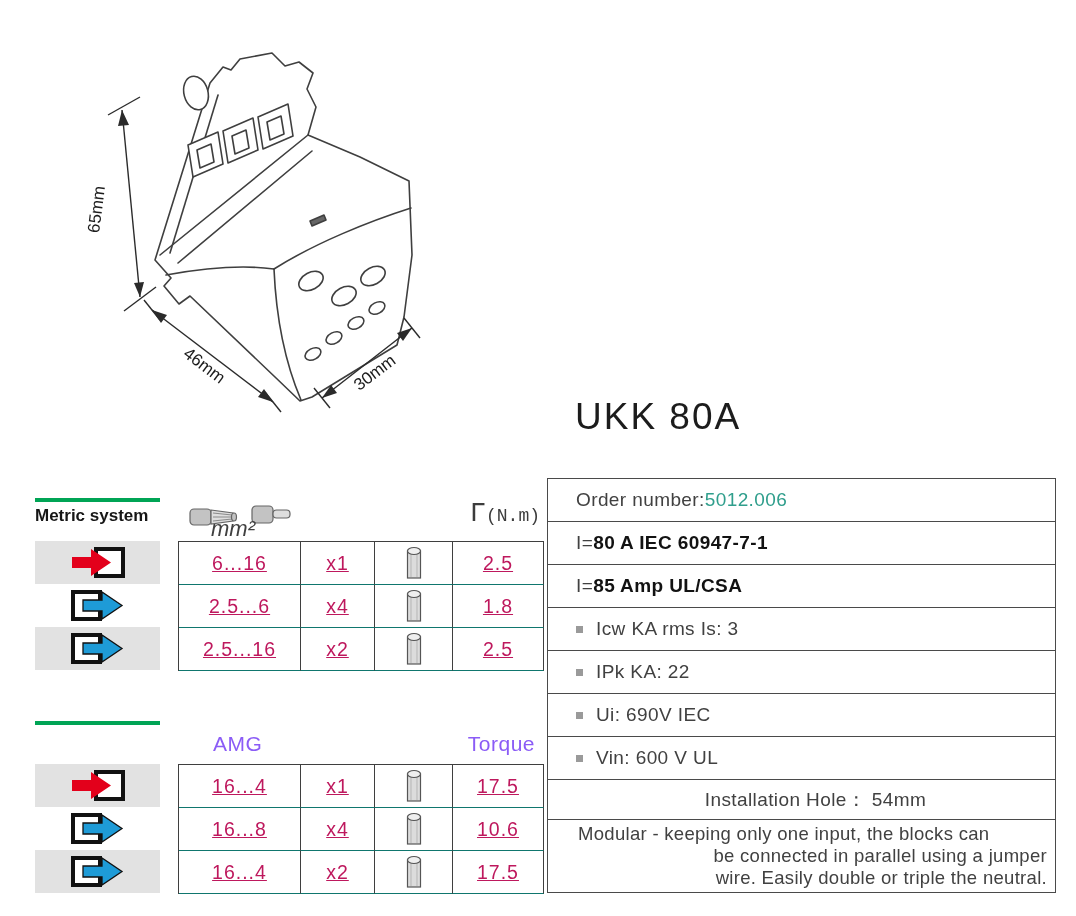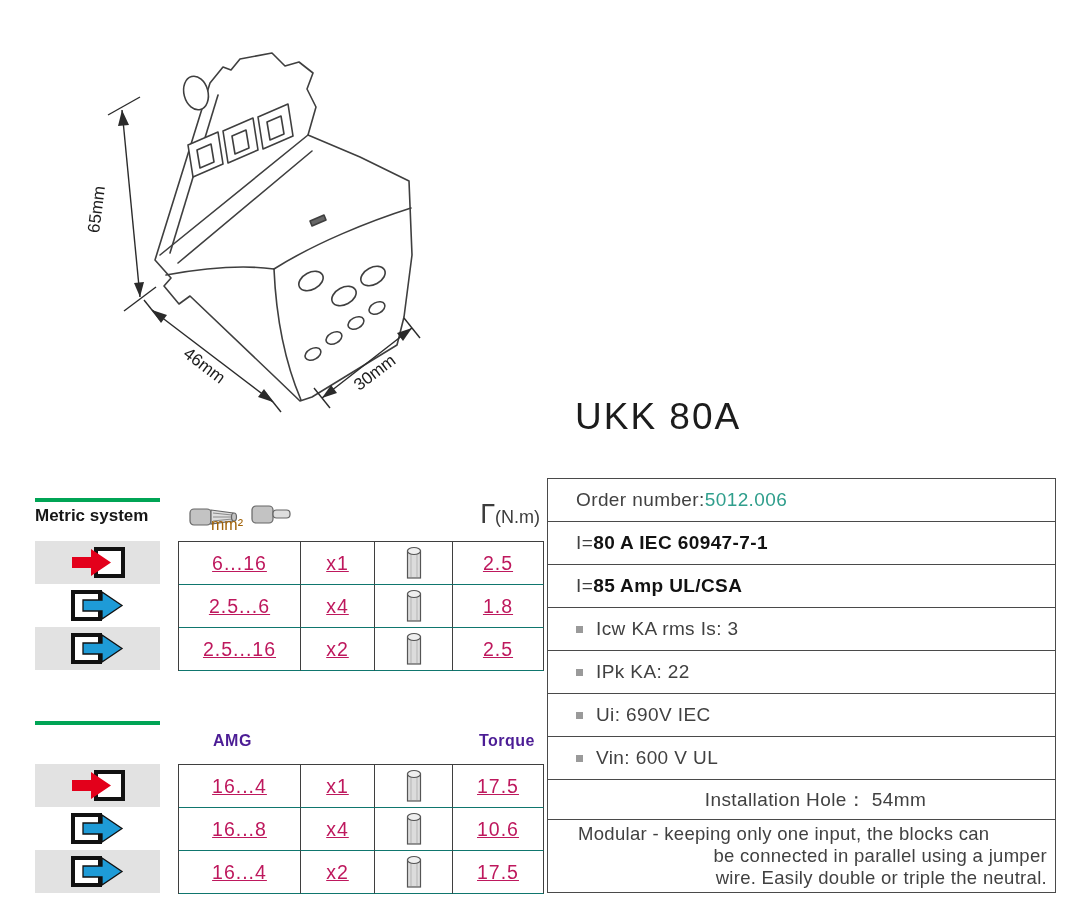--- a/index.html
+++ b/index.html
@@ -15,25 +15,25 @@
   .icon-col{width:125px;}
   .icon-cell{height:43px;display:flex;align-items:center;justify-content:center;}
   .icon-cell.gray{background:#e2e2e2;}
   
   .grid{display:grid;grid-template-columns:122px 74px 78px 91px;grid-auto-rows:43px;
         border-top:1px solid #3f3f3f;border-left:1px solid #3f3f3f;}
   .grid .cell{border-right:1px solid #3f3f3f;border-bottom:1px solid #0f766e;
         display:flex;align-items:center;justify-content:center;
         font-size:19.5px;color:#be185d;letter-spacing:1px;text-decoration:underline;}
   
-  .mm2{font-size:16px;color:#a16207;}
-  .torque-head{width:100px;text-align:right;color:#3c3c3c;}
+  .mm2{font-size:22px;color:#404040;font-style:italic;}
+  .torque-head{width:100px;text-align:right;color:#3c3c3c;font-family:Liberation Mono, monospace;}
   .torque-head .gamma{font-size:27px;}
   .torque-head .unit{font-size:18px;}
-  .bold-head{font-size:16px;font-weight:700;color:#4c1d95;letter-spacing:0.5px;}
+  .bold-head{font-size:21px;font-weight:400;color:#8b5cf6;letter-spacing:0.5px;}
   
   .spec-panel{left:547px;top:478px;width:509px;border:1px solid #4a4a4a;box-sizing:border-box;}
   .spec-row{height:42px;border-bottom:1px solid #4a4a4a;display:flex;align-items:center;
             padding-left:28px;font-size:19px;letter-spacing:0.4px;color:#414141;}
   .spec-row.install{height:39px;justify-content:center;}
   .spec-row.last{height:69px;border-bottom:none;display:block;padding:3px 8px 0 30px;}
   .spec-row .bold{font-weight:700;color:#121212;}
   .teal{color:#2f9e8c;}
   .bullet{width:7px;height:7px;background:#9a9a9a;display:inline-block;margin-right:13px;flex:0 0 auto;}
   .note-line{font-size:18.5px;line-height:22px;color:#414141;letter-spacing:0.3px;}

